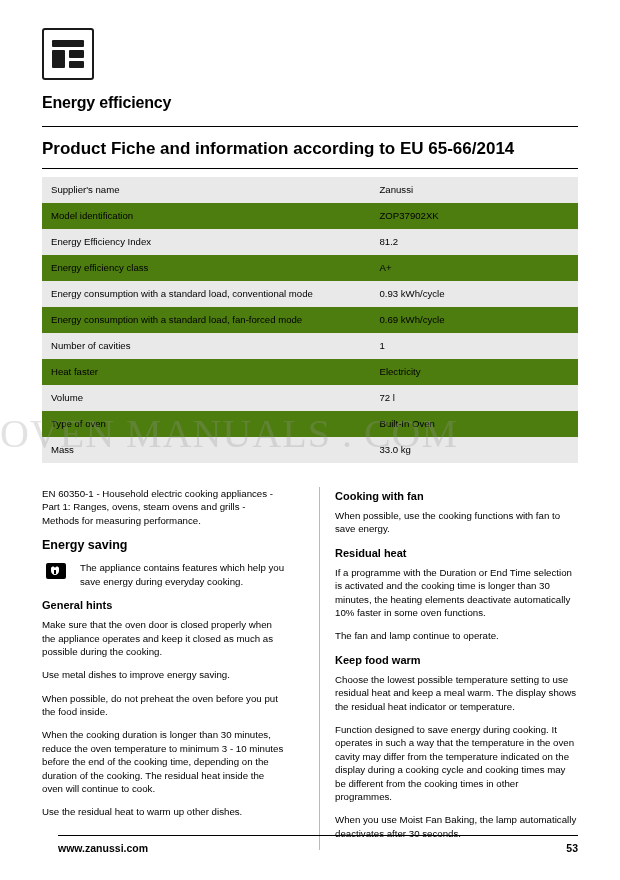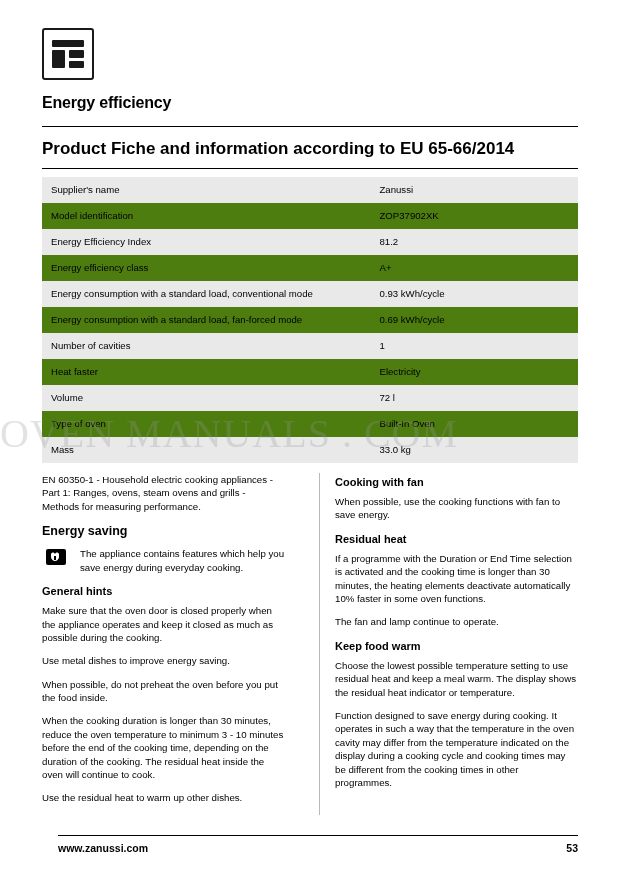--- a/index.html
+++ b/index.html
@@ -87,21 +87,21 @@
     line-height: 1.25;
   }
   table.fiche tr.odd td { background: #4d7c0f; }
   table.fiche tr.even td { background: #e9e9e9; }
   table.fiche td.k { width: 62%; }
   table.fiche td.v { width: 38%; }
 
   
   .columns {
     display: flex;
-    margin-top: 10px;
+    margin-top: 24px;
     position: relative;
     gap: 18px;
   }
   .col {
     width: 50%;
     box-sizing: border-box;
     font-size: 9.7px;
     line-height: 1.38;
   }
   .col.left { padding-right: 16px; }
@@ -255,20 +255,21 @@
       <p>When possible, use the cooking functions with fan to save energy.</p>
 
       <h3 class="head">Residual heat</h3>
       <p>If a programme with the Duration or End Time selection is activated and the cooking time is longer than 30 minutes, the heating elements deactivate automatically 10% faster in some oven functions.</p>
       <p>The fan and lamp continue to operate.</p>
 
       <h3 class="head">Keep food warm</h3>
       <p>Choose the lowest possible temperature setting to use residual heat and keep a meal warm. The display shows the residual heat indicator or temperature.</p>
 
       <p>Function designed to save energy during cooking. It operates in such a way that the temperature in the oven cavity may differ from the temperature indicated on the display during a cooking cycle and cooking times may be different from the cooking times in other programmes.</p>
+      <p>When you use Moist Fan Baking, the lamp automatically deactivates after 30 seconds.</p>
     </div>
 
   </div>
 
   <div class="footer">
     <div class="footer-rule"></div>
     <div class="footer-row">
       <span>www.zanussi.com</span>
       <span>53</span>
     </div>

